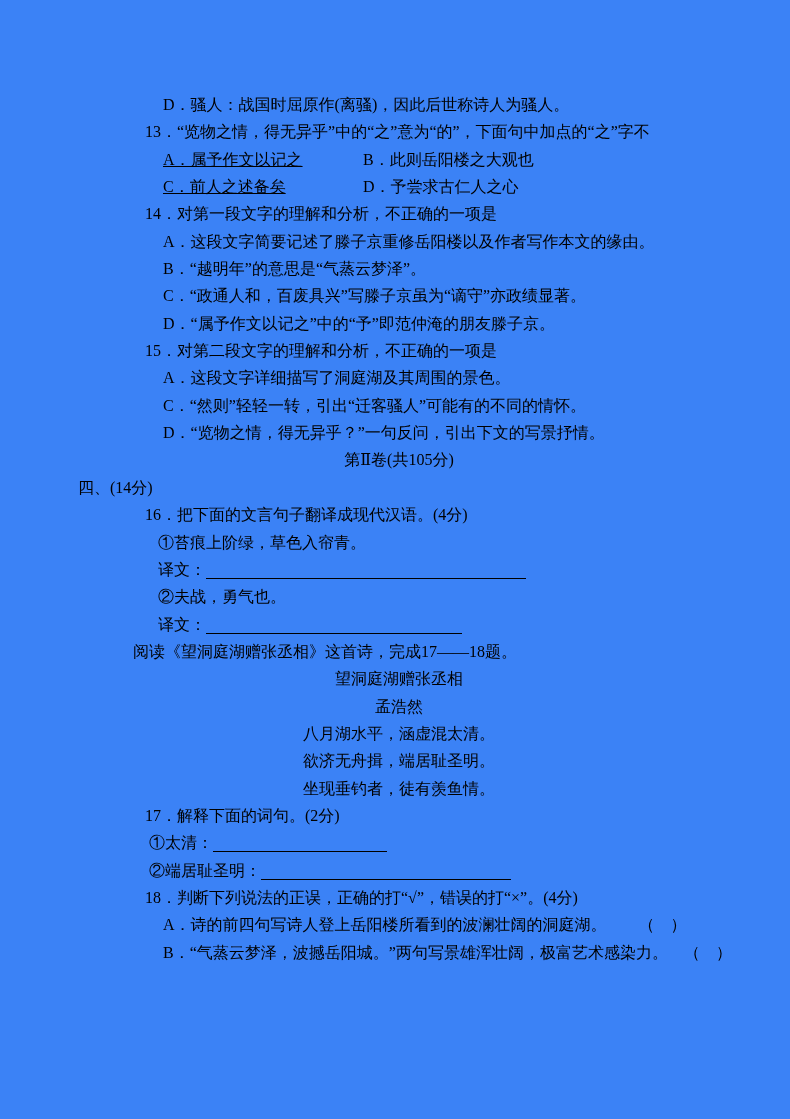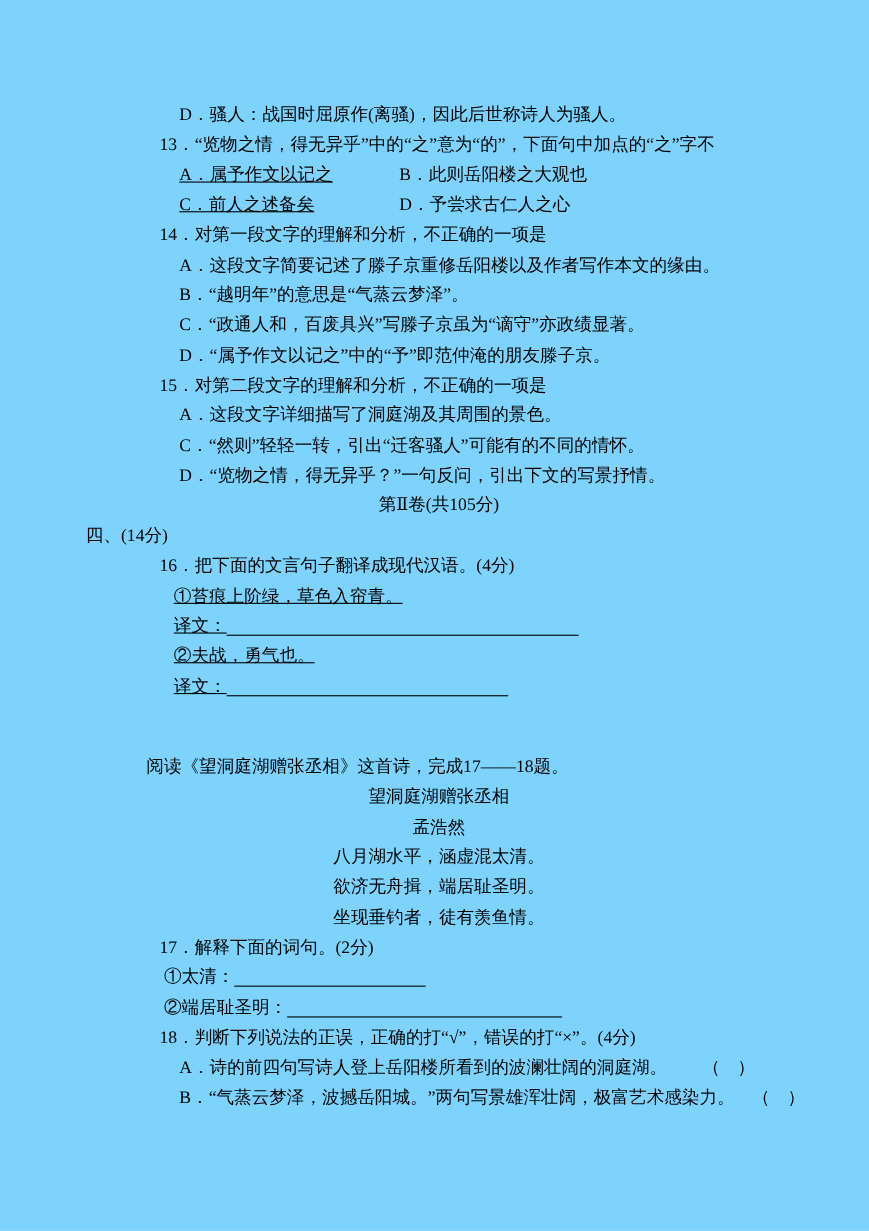--- a/index.html
+++ b/index.html
@@ -4,33 +4,33 @@
 <style>
   html,body{margin:0;padding:0;background:#ffffff;}
   body{width:790px;height:1119px;overflow:hidden;}
   .page{
     box-sizing:border-box;
     width:790px;height:1119px;
     padding:91px 70px 0 78px;
     font-family:"Liberation Serif","DejaVu Serif",serif;
     font-size:16px;
     color:#000000;
-    background:#7dd3fc;
+    background:#3b82f6;
   }
   .line{height:27.35px;line-height:27.35px;white-space:pre;}
   .question{padding-left:67px;}
   .continuation{padding-left:10px;}
   .option{padding-left:85px;}
   .options2col{padding-left:85px;display:flex;}
   .options2col .col-left{display:inline-block;width:200px;text-decoration:underline;}
   .section{padding-left:0;}
   .center{text-align:center;padding-left:0;}
-  .sub16{padding-left:80px;text-decoration:underline;}
+  .sub16{padding-left:80px;}
   .sub17{padding-left:71px;}
-  .read{padding-left:55px;margin-top:46px;}
+  .read{padding-left:55px;}
   .blank{
     display:inline-block;
     height:1em;
     border-bottom:1px solid #000;
     vertical-align:-4px;
   }
 </style>
 </head>
 <body>
 

